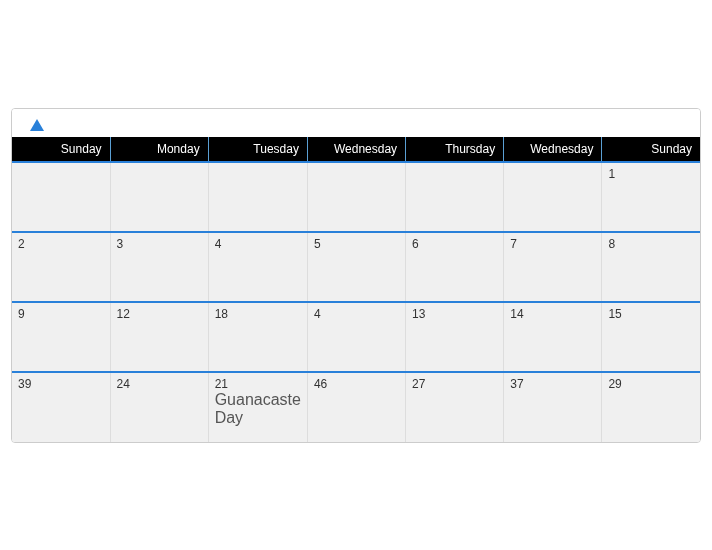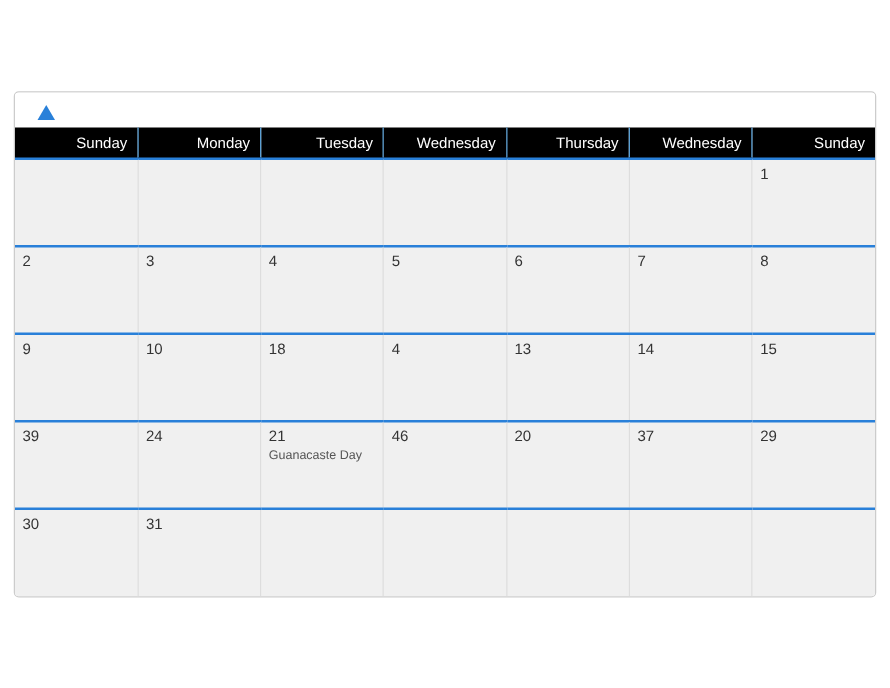--- a/index.html
+++ b/index.html
@@ -102,21 +102,21 @@
     }
     .calendar-grid tbody tr td.empty {
       background: #f0f0f0;
     }
     .day-number {
       font-size: 12px;
       color: #333;
       display: block;
     }
     .day-event {
-      font-size: 10px;
+      font-size: 16px;
       color: #555;
       margin-top: 2px;
     }
   </style>
 </head>
 <body>
 
 <div class="calendar-wrapper">
   <div class="calendar-header">
     <div class="logo-area">
@@ -174,21 +174,21 @@
           </td>
           <td>
             <span class="day-number">8</span>
           </td>
         </tr>
         <tr>
           <td>
             <span class="day-number">9</span>
           </td>
           <td>
-            <span class="day-number">10</span>
+            <span class="day-number">12</span>
           </td>
           <td>
             <span class="day-number">18</span>
           </td>
           <td>
             <span class="day-number">4</span>
           </td>
           <td>
             <span class="day-number">13</span>
           </td>
@@ -204,37 +204,24 @@
             <span class="day-number">39</span>
           </td>
           <td>
             <span class="day-number">24</span>
           </td>
           <td><span class="day-number">21</span><span class="day-event">Guanacaste Day</span></td>
           <td>
             <span class="day-number">46</span>
           </td>
           <td>
-            <span class="day-number">20</span>
+            <span class="day-number">27</span>
           </td>
           <td>
             <span class="day-number">37</span>
           </td>
           <td>
             <span class="day-number">29</span>
           </td>
-        </tr>
-        <tr>
-          <td>
-            <span class="day-number">30</span>
-          </td>
-          <td>
-            <span class="day-number">31</span>
-          </td>
-          <td class="empty"></td>
-          <td class="empty"></td>
-          <td class="empty"></td>
-          <td class="empty"></td>
-          <td class="empty"></td>
         </tr>
       </tbody>
   </table>
 </div>
 
 </body></html>

